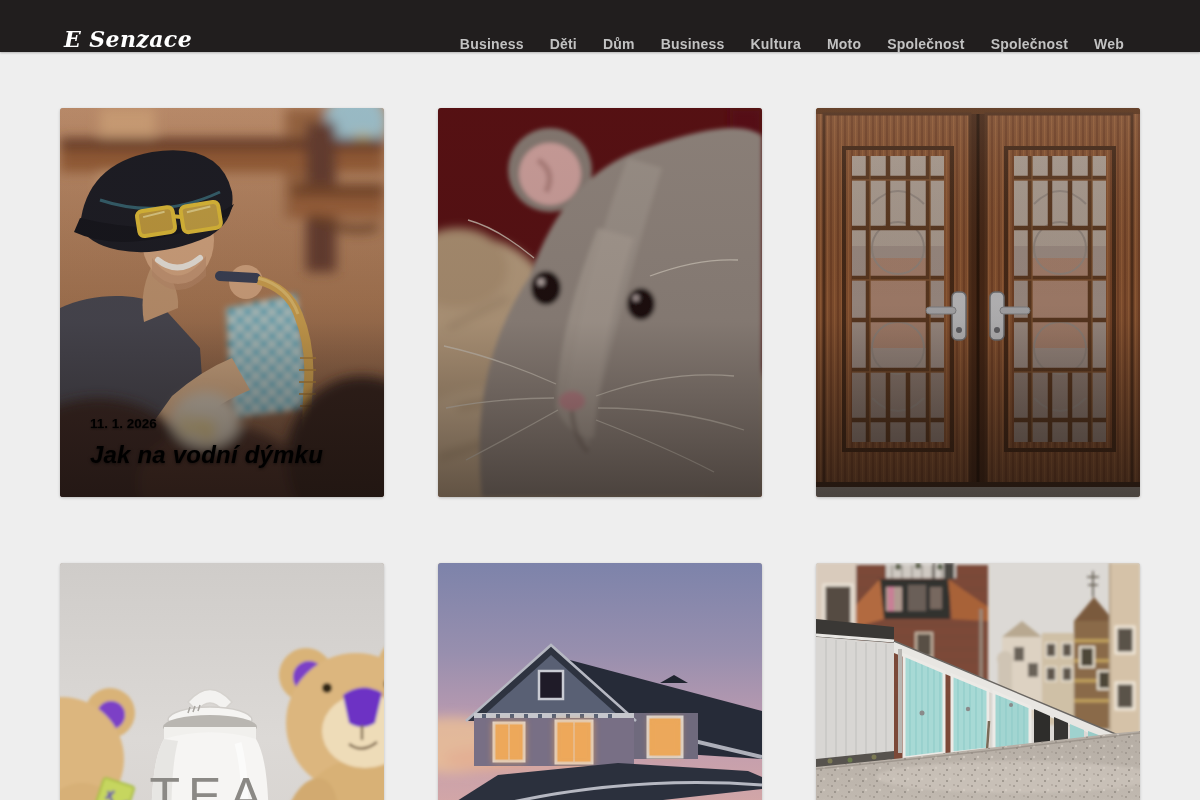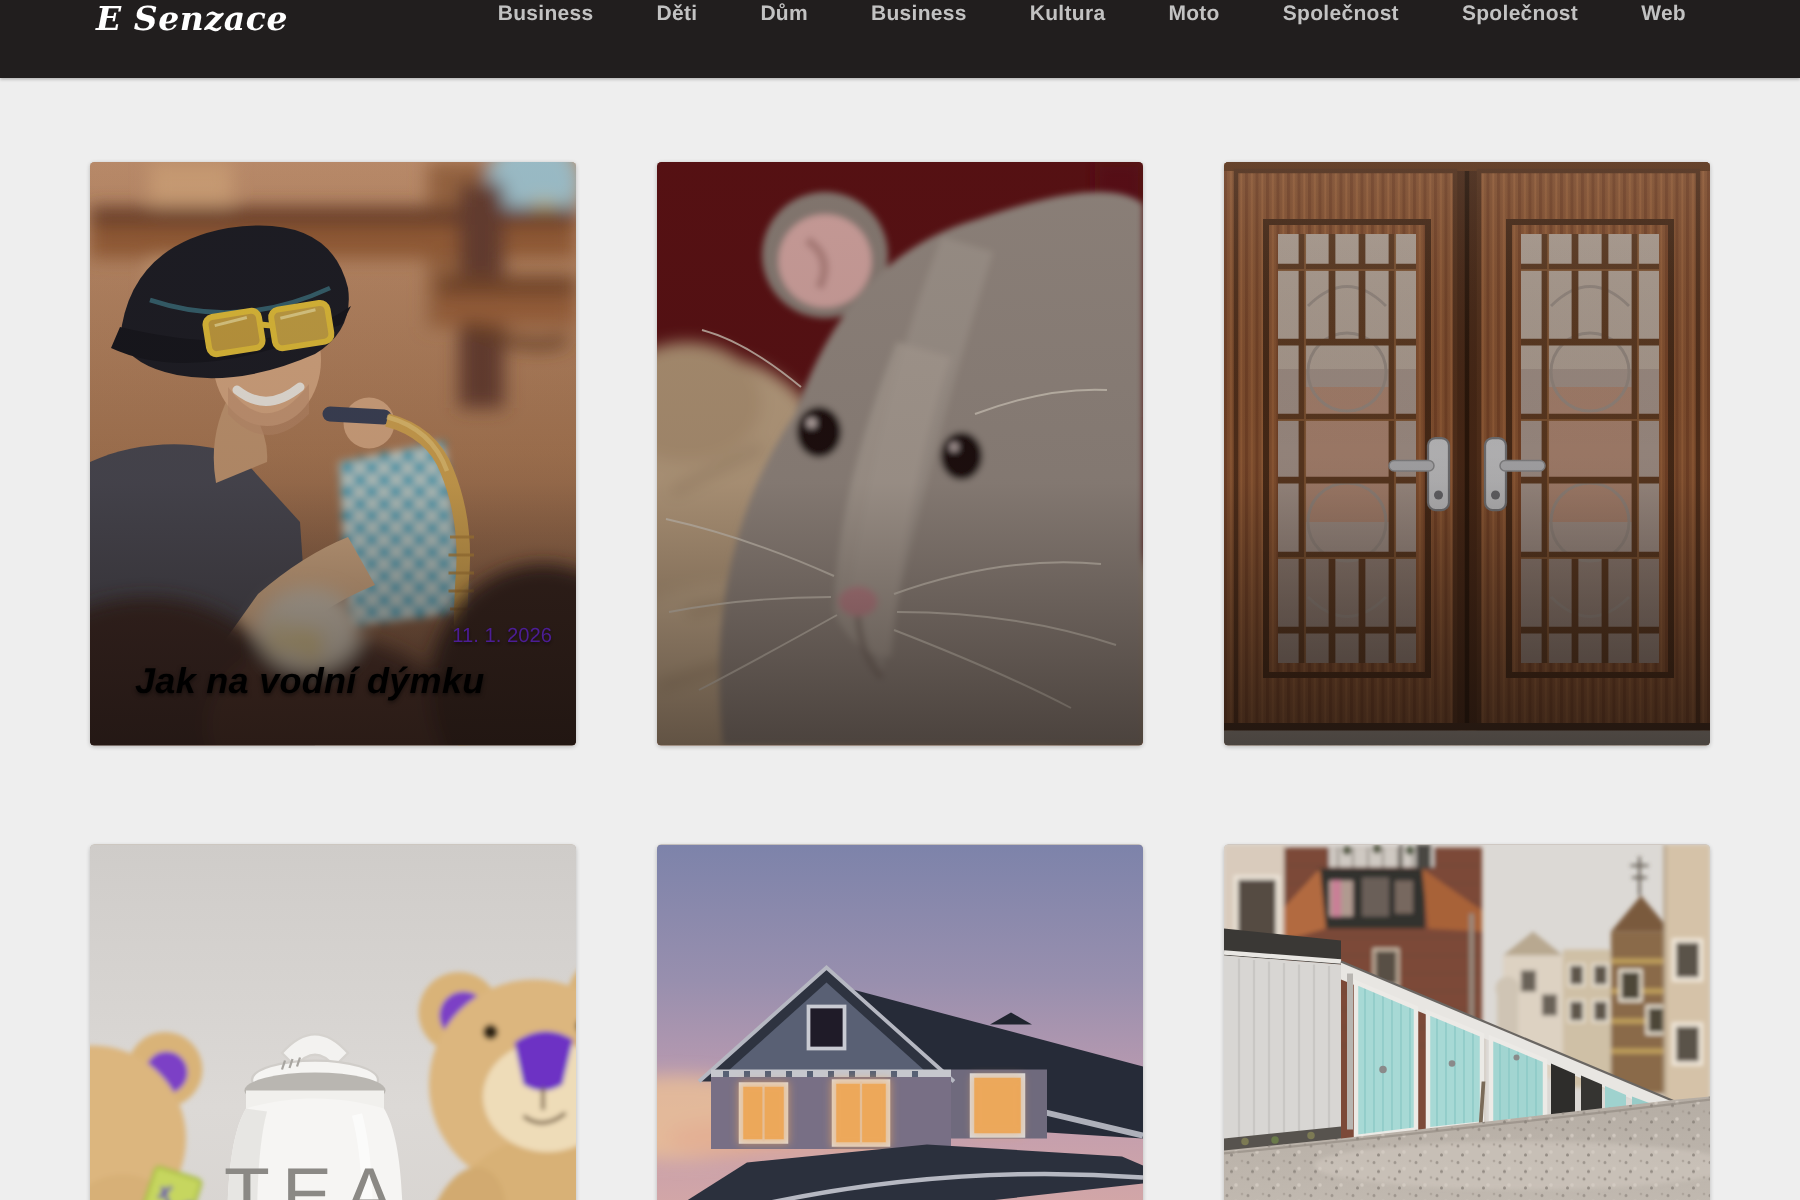--- a/index.html
+++ b/index.html
@@ -4,30 +4,30 @@
 <style>
   html,body{margin:0;padding:0;}
   body{
     width:1200px;height:800px;overflow:hidden;
     background:#eeeeee;
     font-family:"Liberation Sans", sans-serif;
   }
   
   .site-header{
     height:52px;background:#211e1e;
-    display:flex;align-items:flex-start;justify-content:space-between;
+    display:flex;align-items:flex-end;justify-content:space-between;
     padding:0 76px 0 64px;box-sizing:border-box;
     box-shadow:0 1px 2px rgba(0,0,0,.25);
   }
   .logo{
     font-family:"DejaVu Serif", serif;
     font-style:italic;font-weight:700;font-size:22px;
     color:#ffffff;letter-spacing:.4px;cursor:pointer;white-space:nowrap;
   }
-  .main-nav{display:flex;gap:42px;}
+  .main-nav{display:flex;gap:26px;}
   .nav-item{
     color:#c2c2c2;font-size:14px;font-weight:700;letter-spacing:.2px;
     cursor:pointer;white-space:nowrap;
   }
   
   .articles-grid{
     display:grid;grid-template-columns:repeat(3,324px);
     column-gap:54px;row-gap:66px;
     padding:56px 60px;box-sizing:border-box;
   }
@@ -40,22 +40,22 @@
   .card svg.photo{position:absolute;inset:0;width:100%;height:100%;display:block;}
   .overlay{
     position:absolute;inset:0;
     background:linear-gradient(180deg,
       rgba(25,20,18,.10) 0%,
       rgba(25,20,18,.16) 55%,
       rgba(20,14,11,.58) 100%);
   }
   .meta{position:absolute;left:30px;right:16px;bottom:28px;}
   .date{
-    color:#4c1d95;font-size:13.5px;font-weight:400;
-    margin:0 0 10px 0;text-shadow:0 1px 2px rgba(0,0,0,.45);text-align:right;
+    color:#000000;font-size:13.5px;font-weight:700;
+    margin:0 0 10px 0;text-shadow:0 1px 2px rgba(0,0,0,.45);
   }
   .title{
     color:#000000;font-size:24px;font-weight:700;font-style:italic;
     line-height:1.15;letter-spacing:.2px;margin:0;
     text-shadow:0 1px 3px rgba(0,0,0,.5);
   }
 </style>
 </head>
 <body>
 

